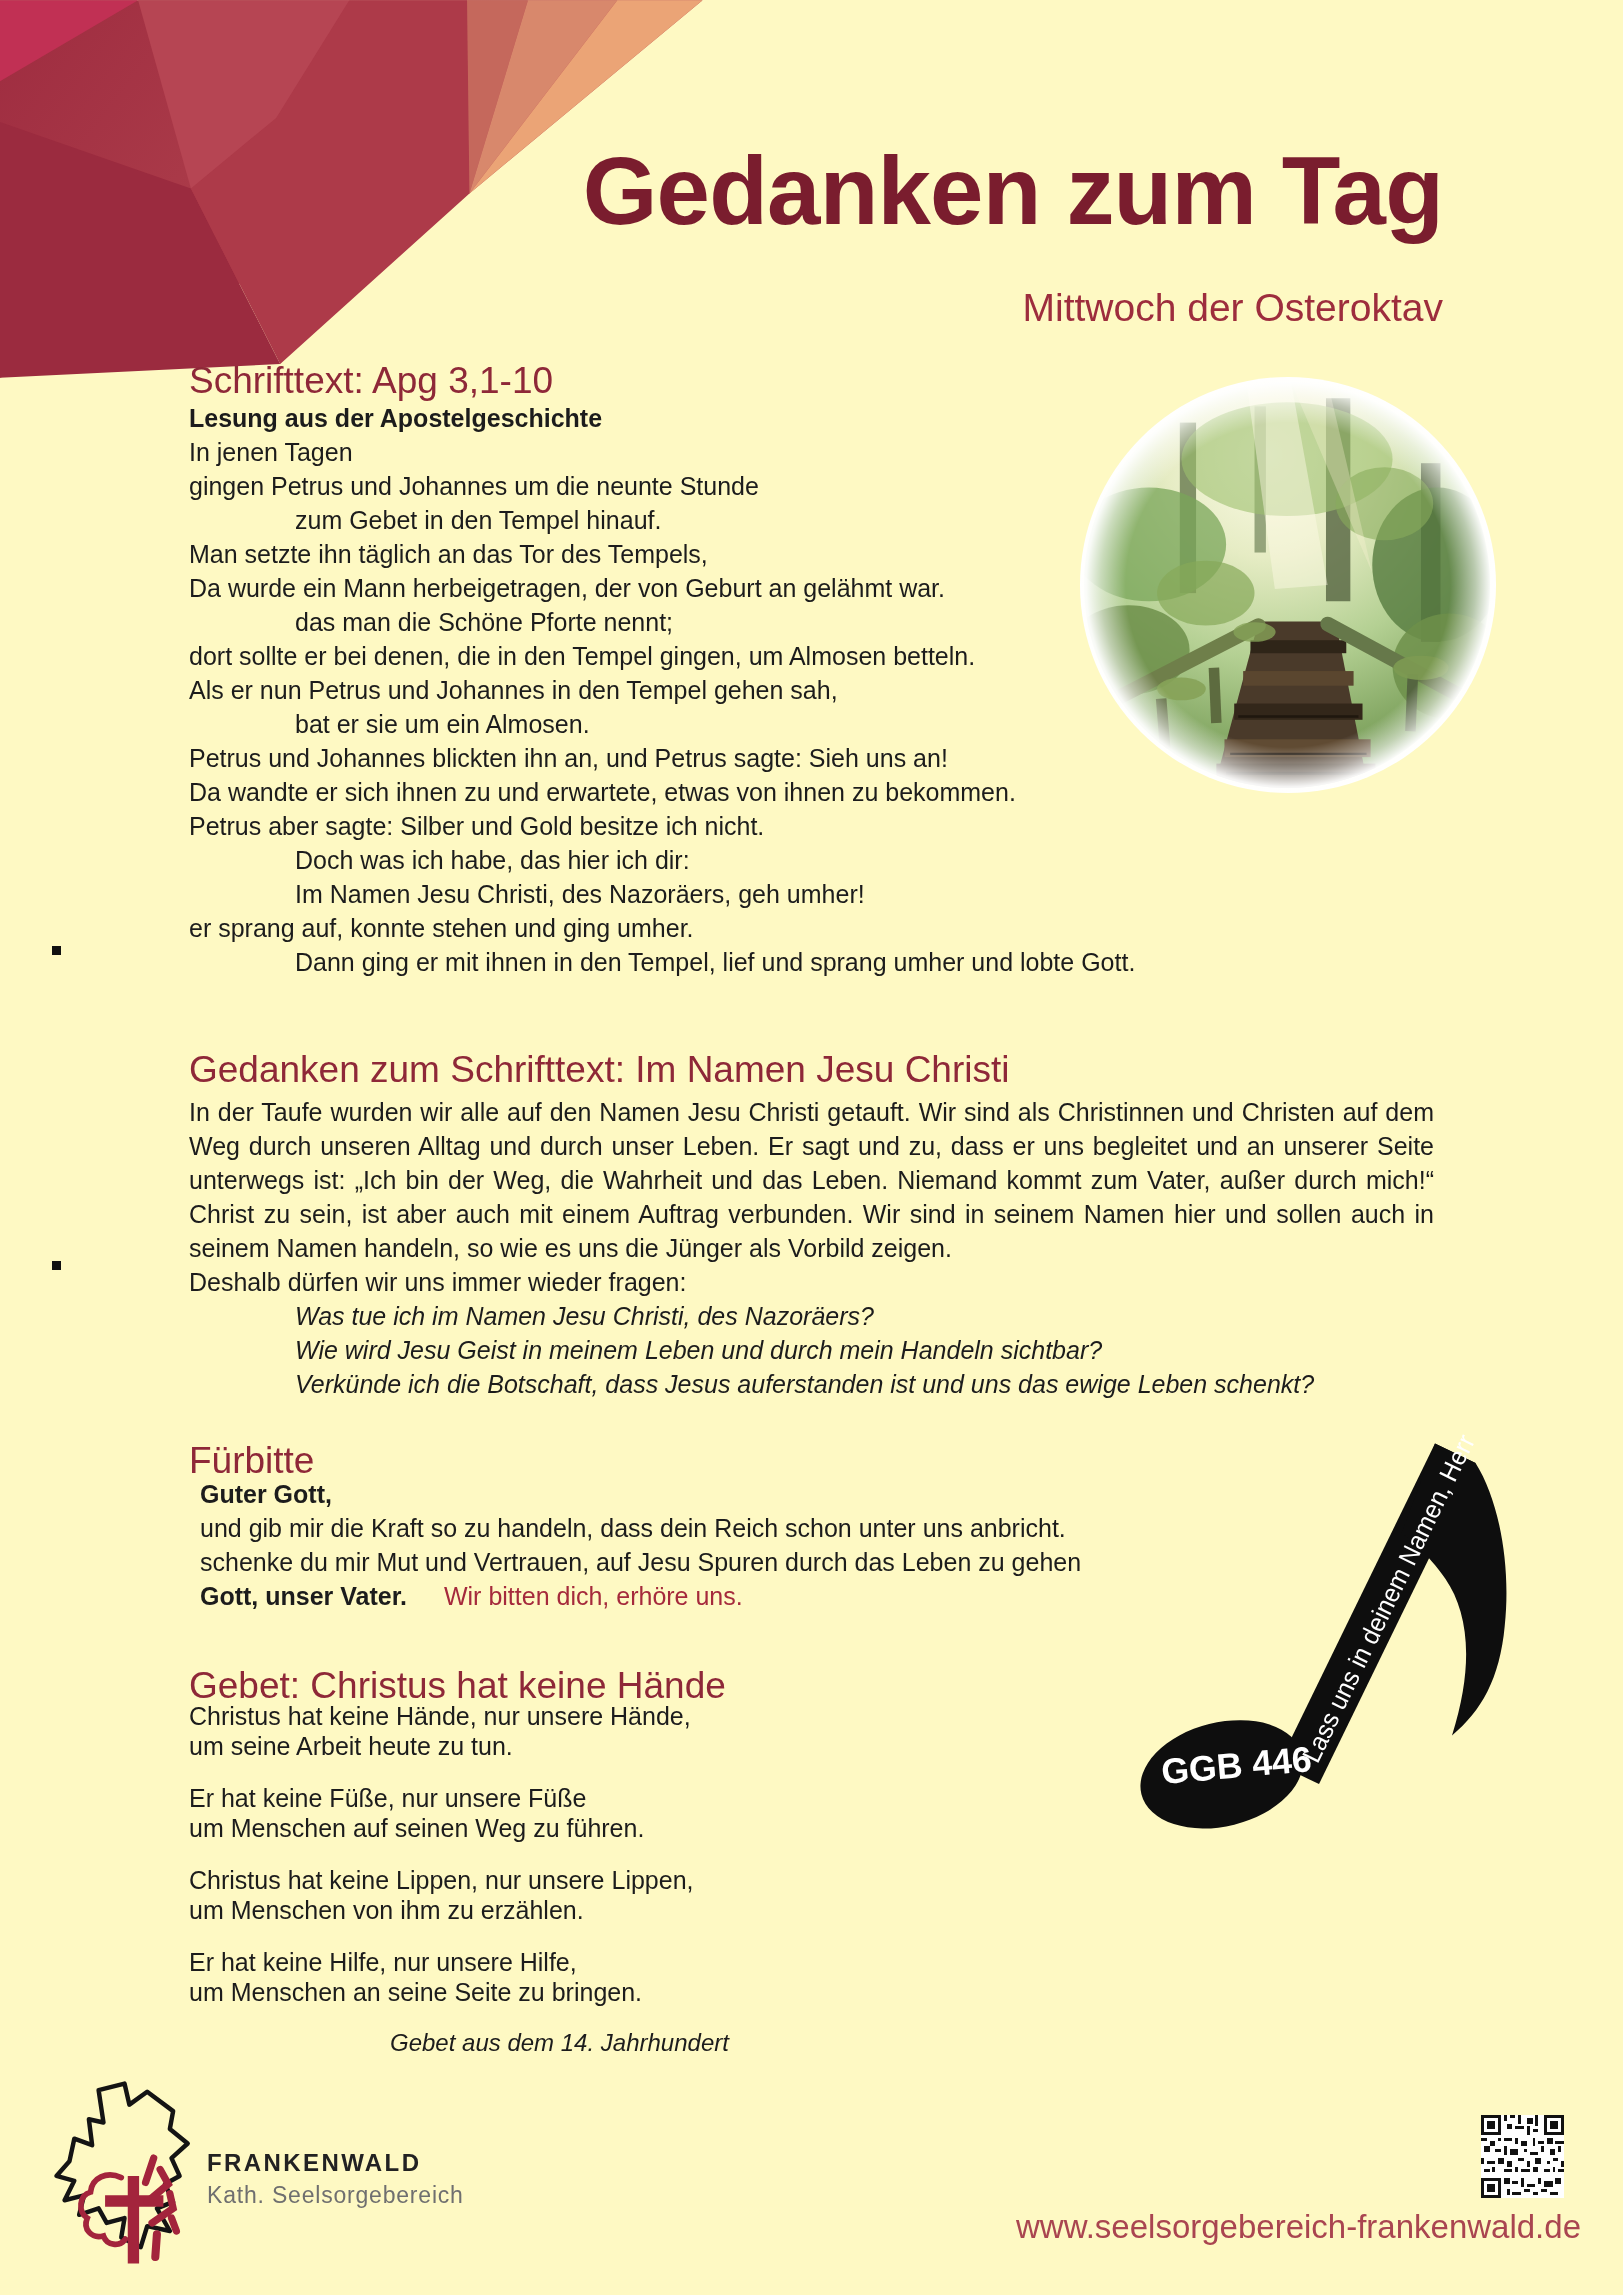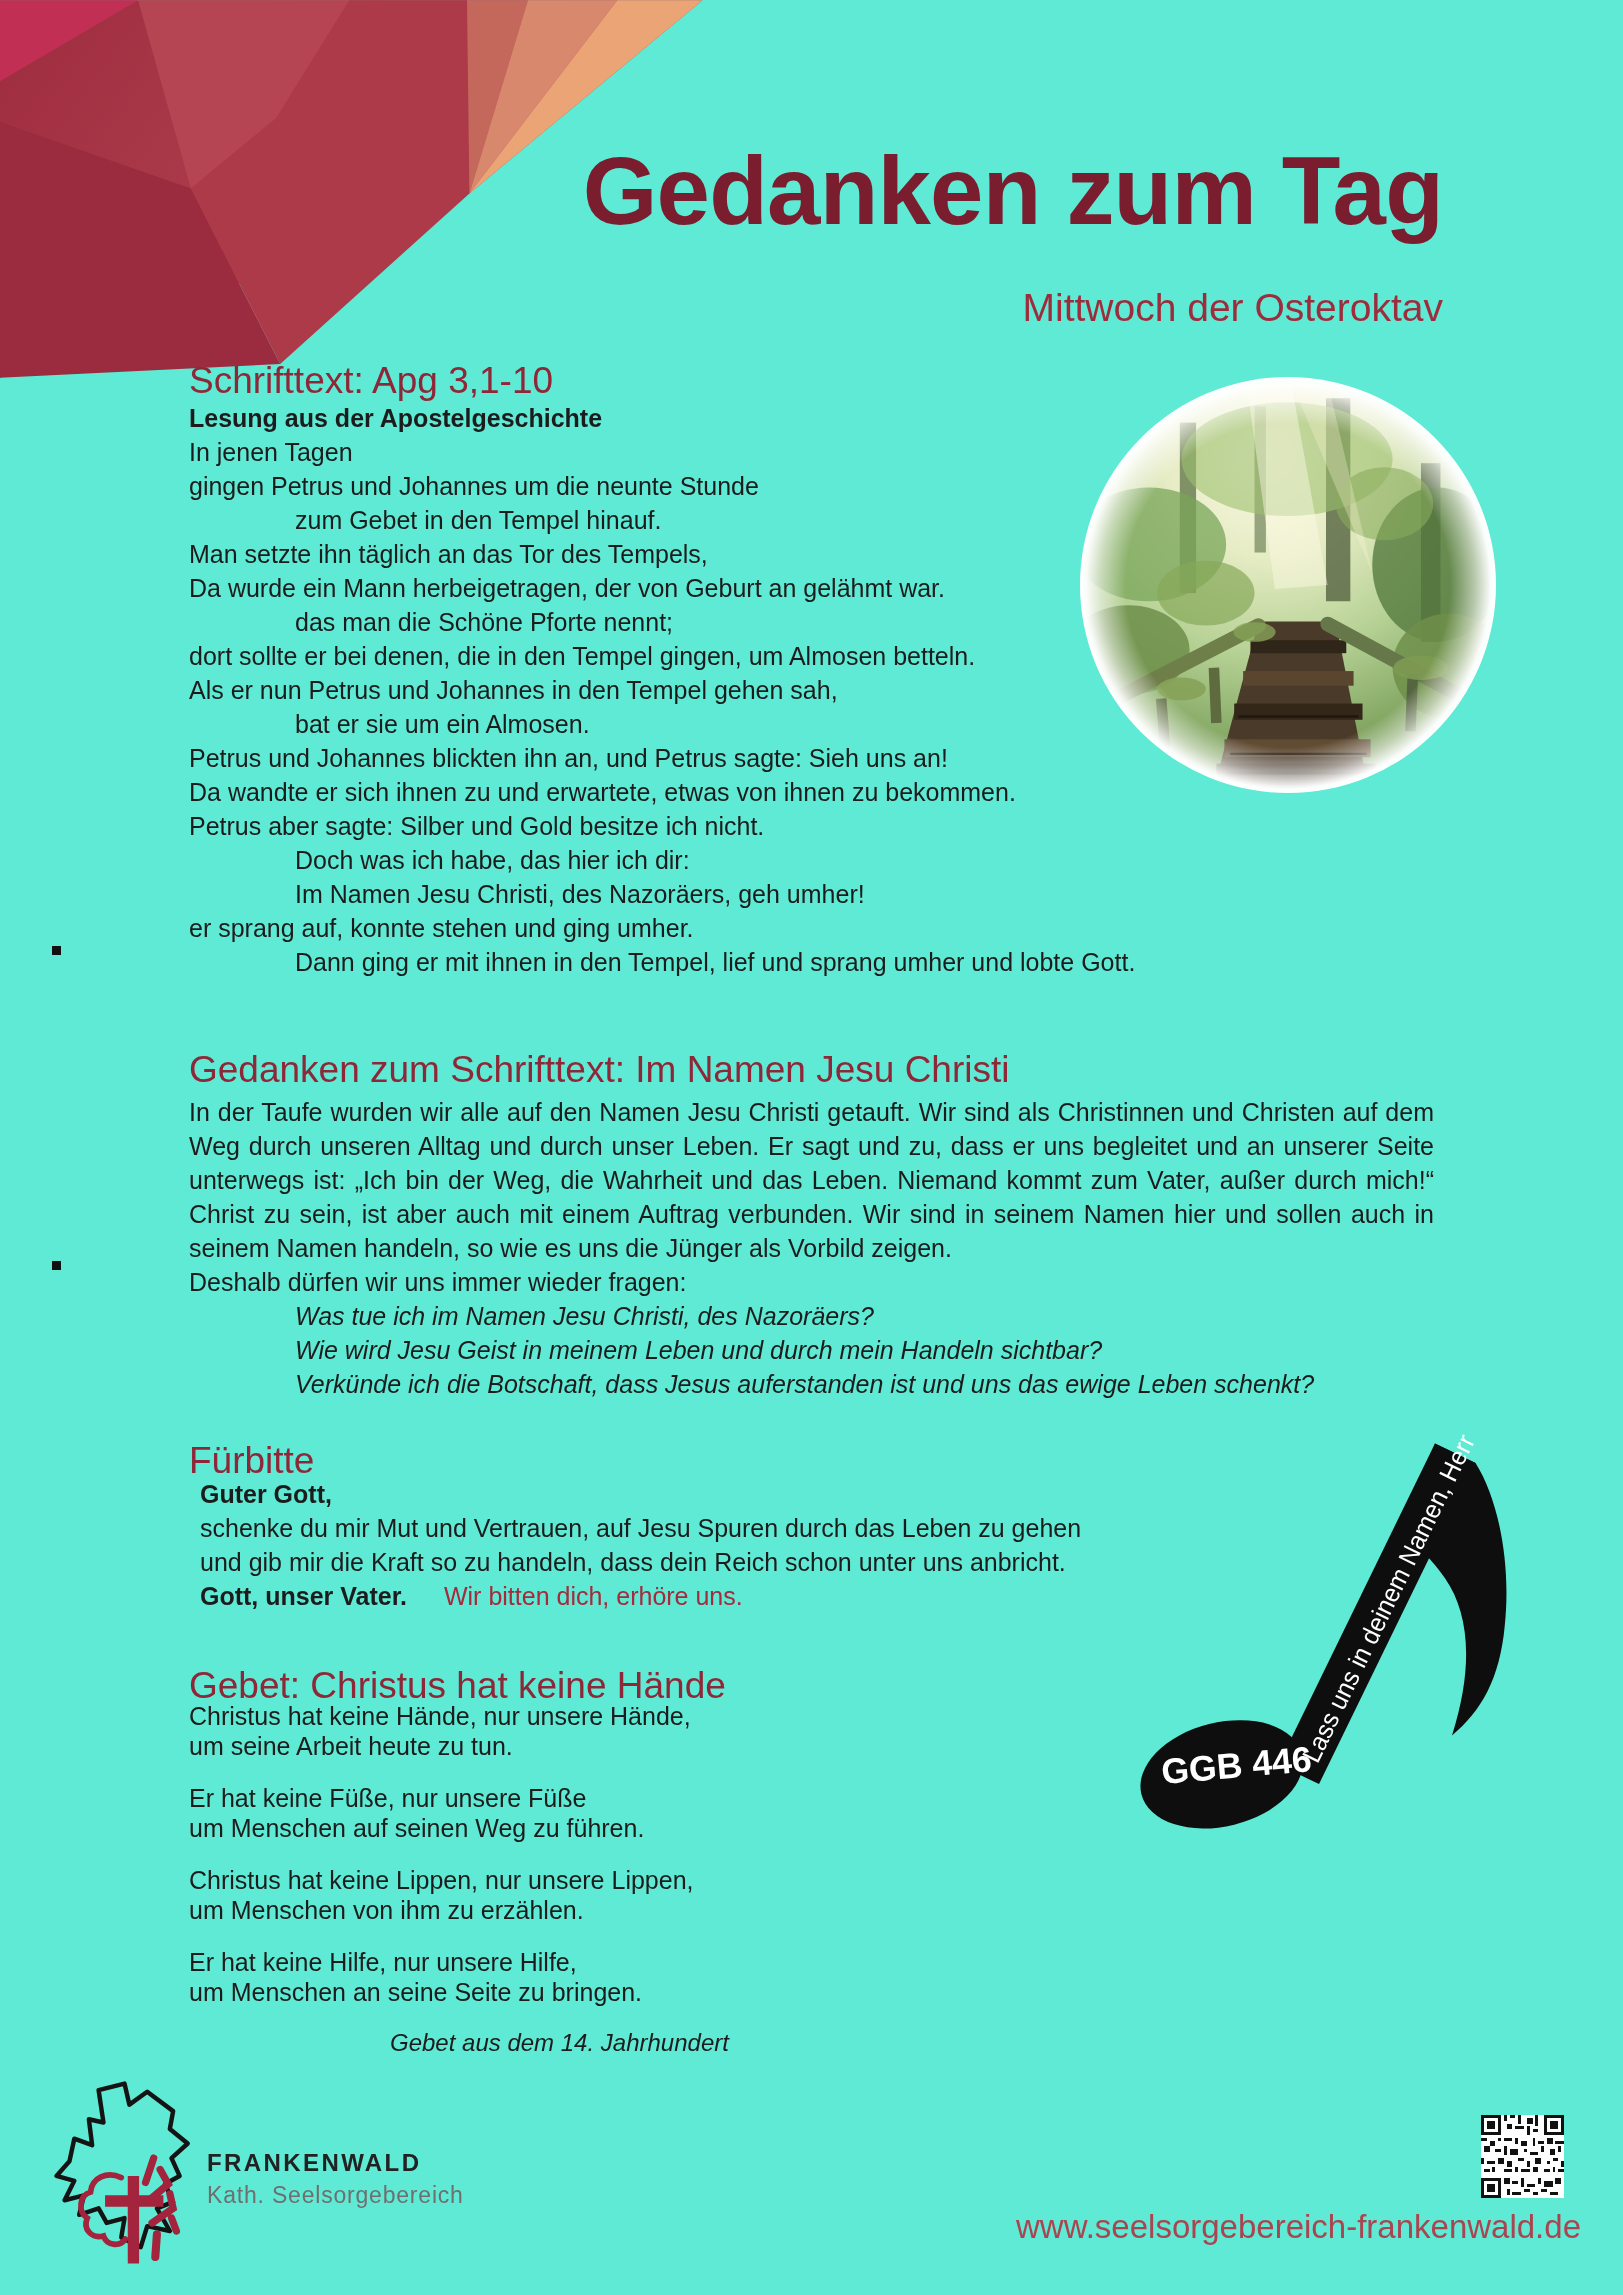--- a/index.html
+++ b/index.html
@@ -1,16 +1,16 @@
 <!DOCTYPE html>
 <html style="font-size:13px"><head>
 <meta charset="utf-8">
 <style>
   html,body{margin:0;padding:0;background:#888;}
-  .page{position:relative;width:1623px;height:2295px;background:#5eead4;overflow:hidden;
+  .page{position:relative;width:1623px;height:2295px;background:#fef9c3;overflow:hidden;
         font-family:"Liberation Sans",sans-serif;color:#1c1c1c;}
   .abs{position:absolute;}
   
   .deco{left:0;top:0;}
   .title{right:180px;top:136px;font-size:96px;font-weight:bold;color:#7a1d2e;letter-spacing:-0.8px;white-space:nowrap;}
   .subtitle{right:180px;top:286px;font-size:39px;color:#9d2d3d;white-space:nowrap;}
   
   .h{font-size:37px;font-weight:400;color:#8e2838;white-space:nowrap;}
   
   .body{font-size:25px;line-height:34px;width:1245px;}
@@ -146,22 +146,22 @@
     <div>seinem Namen handeln, so wie es uns die Jünger als Vorbild zeigen.</div>
     <div>Deshalb dürfen wir uns immer wieder fragen:</div>
     <div class="ind it">Was tue ich im Namen Jesu Christi, des Nazoräers?</div>
     <div class="ind it">Wie wird Jesu Geist in meinem Leben und durch mein Handeln sichtbar?</div>
     <div class="ind it">Verkünde ich die Botschaft, dass Jesus auferstanden ist und uns das ewige Leben schenkt?</div>
   </div>
 
   <div class="abs h" style="left:189px;top:1440px;">Fürbitte</div>
   <div class="abs body" style="left:200px;top:1477px;">
     <div class="b">Guter Gott,</div>
+    <div>und gib mir die Kraft so zu handeln, dass dein Reich schon unter uns anbricht.</div>
     <div>schenke du mir Mut und Vertrauen, auf Jesu Spuren durch das Leben zu gehen</div>
-    <div>und gib mir die Kraft so zu handeln, dass dein Reich schon unter uns anbricht.</div>
     <div><span class="b">Gott, unser Vater.</span> <span class="red">Wir bitten dich, erhöre uns.</span></div>
   </div>
 
   <div class="abs h" style="left:189px;top:1665px;">Gebet: Christus hat keine Hände</div>
   <div class="abs stanzas">
     <div class="st">
       <div>Christus hat keine Hände, nur unsere Hände,</div>
       <div>um seine Arbeit heute zu tun.</div>
     </div>
     <div class="st">

